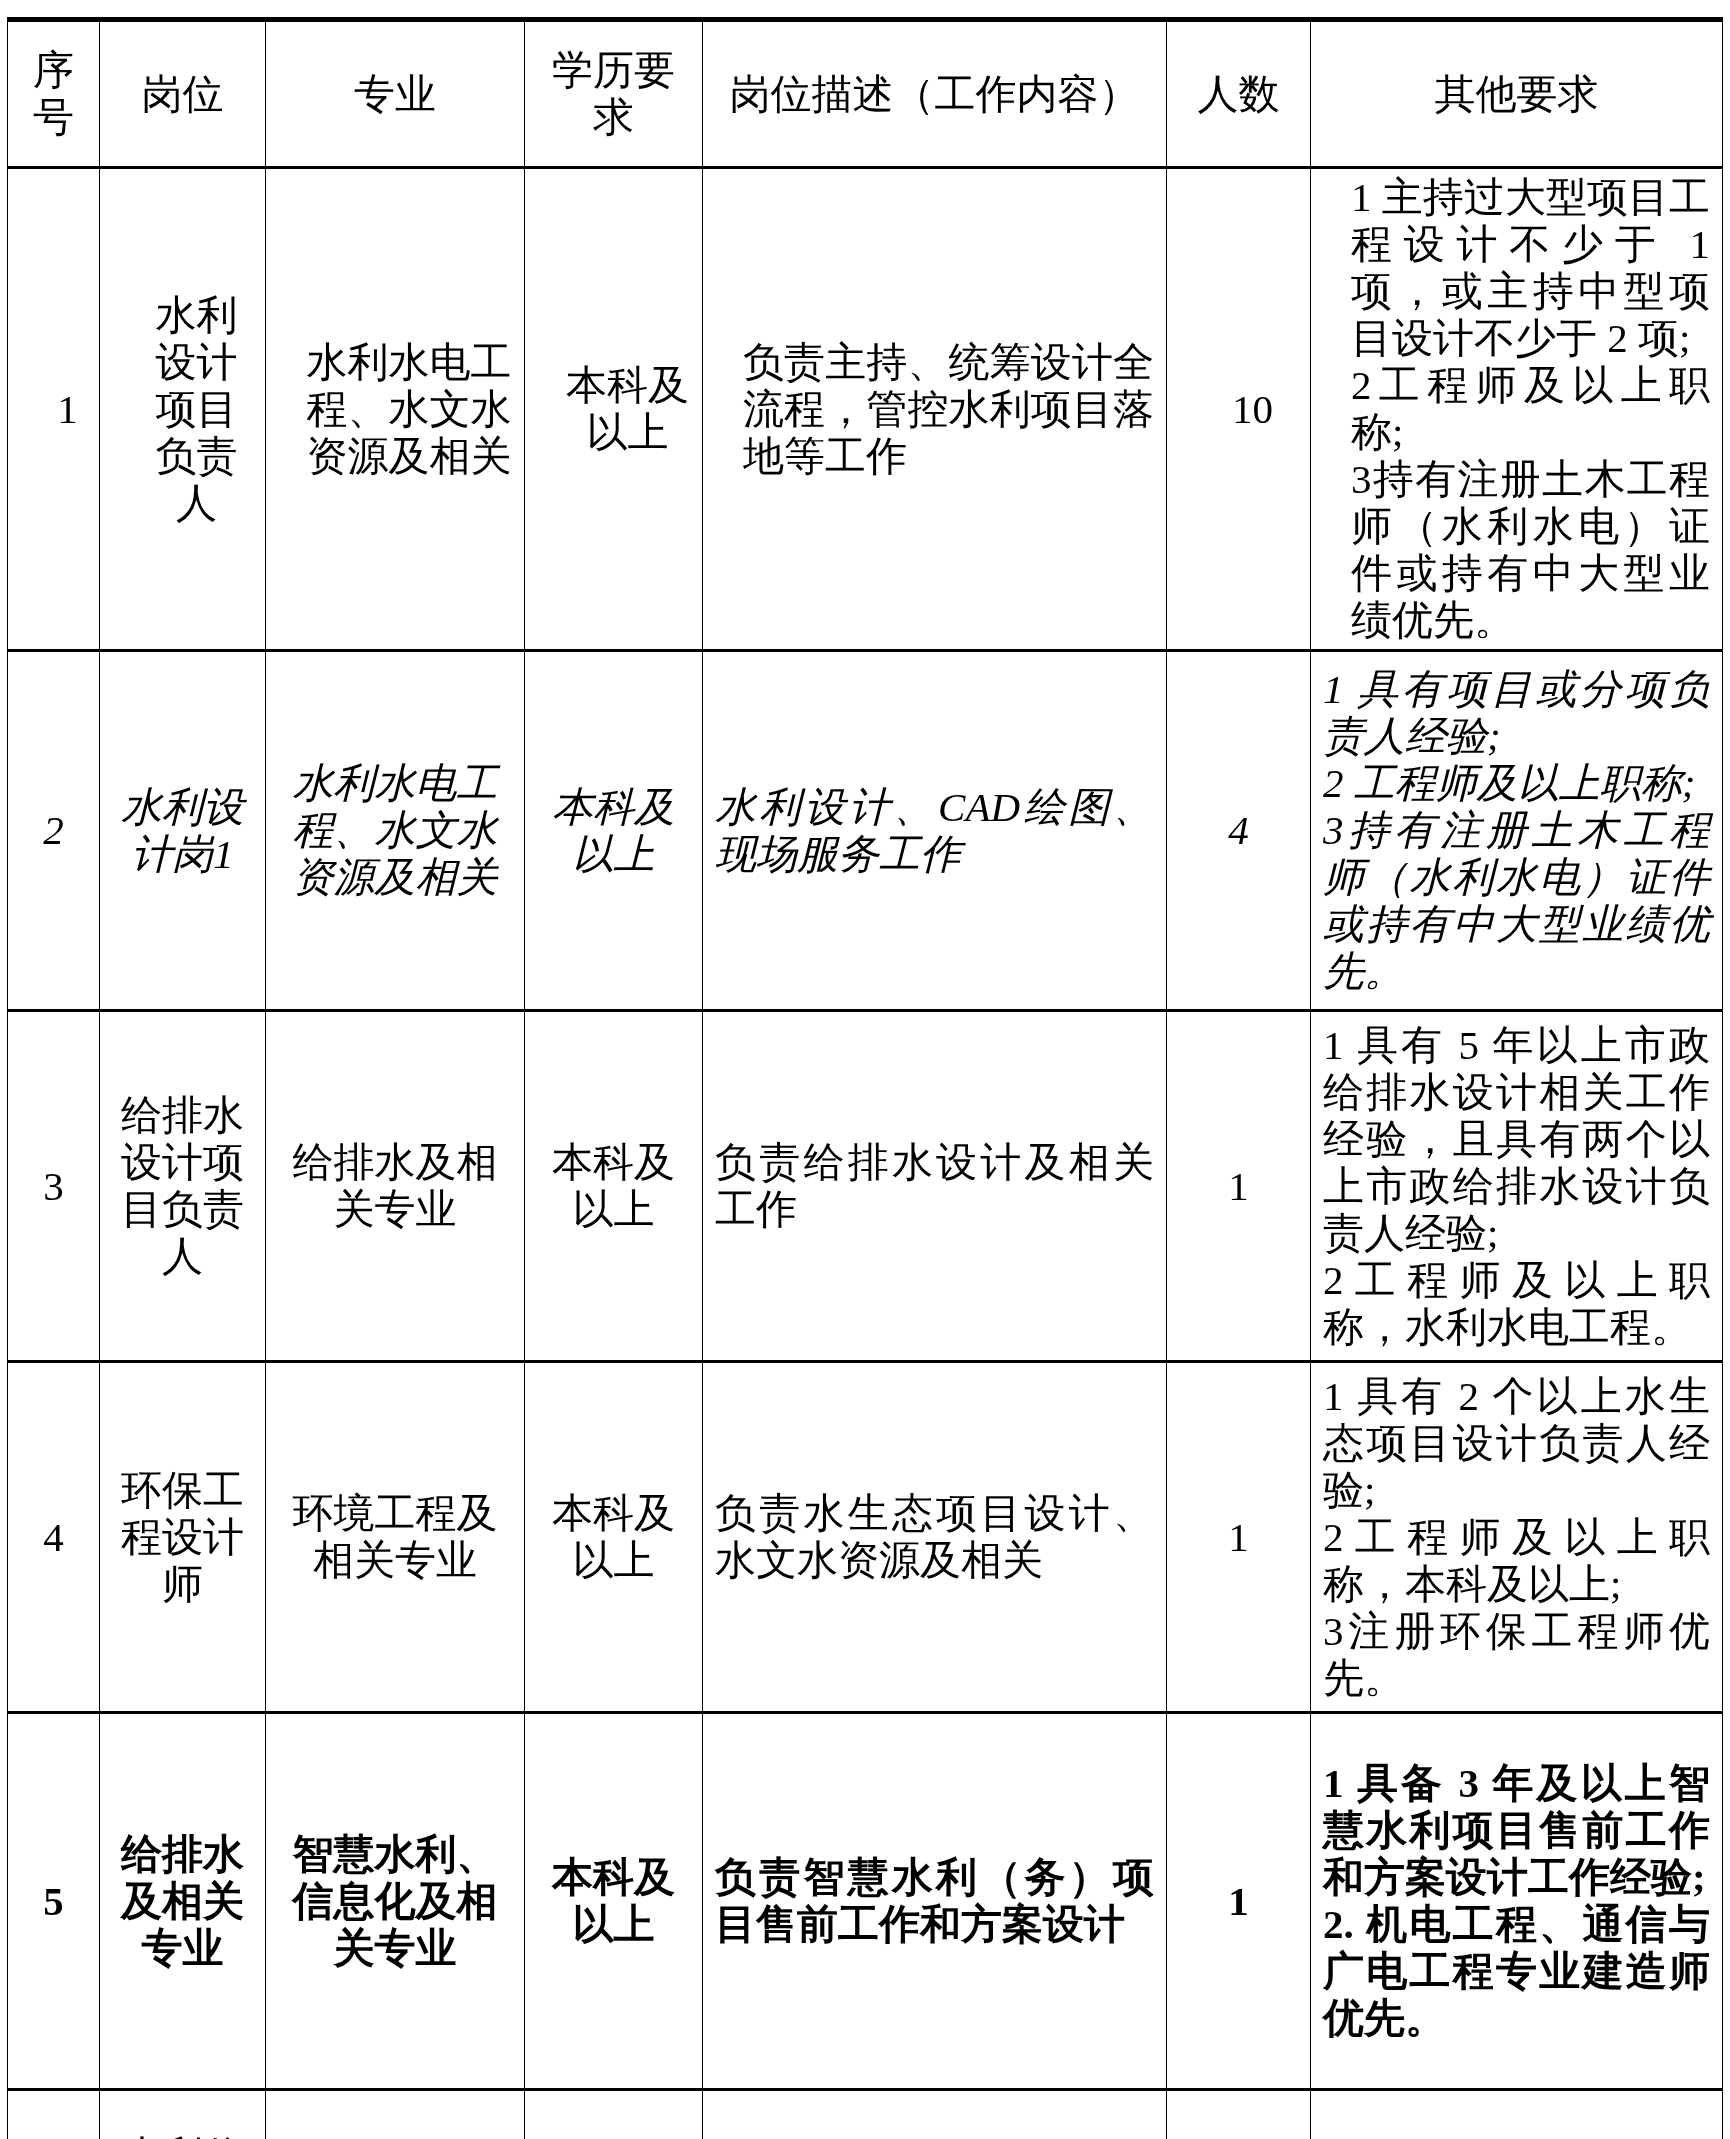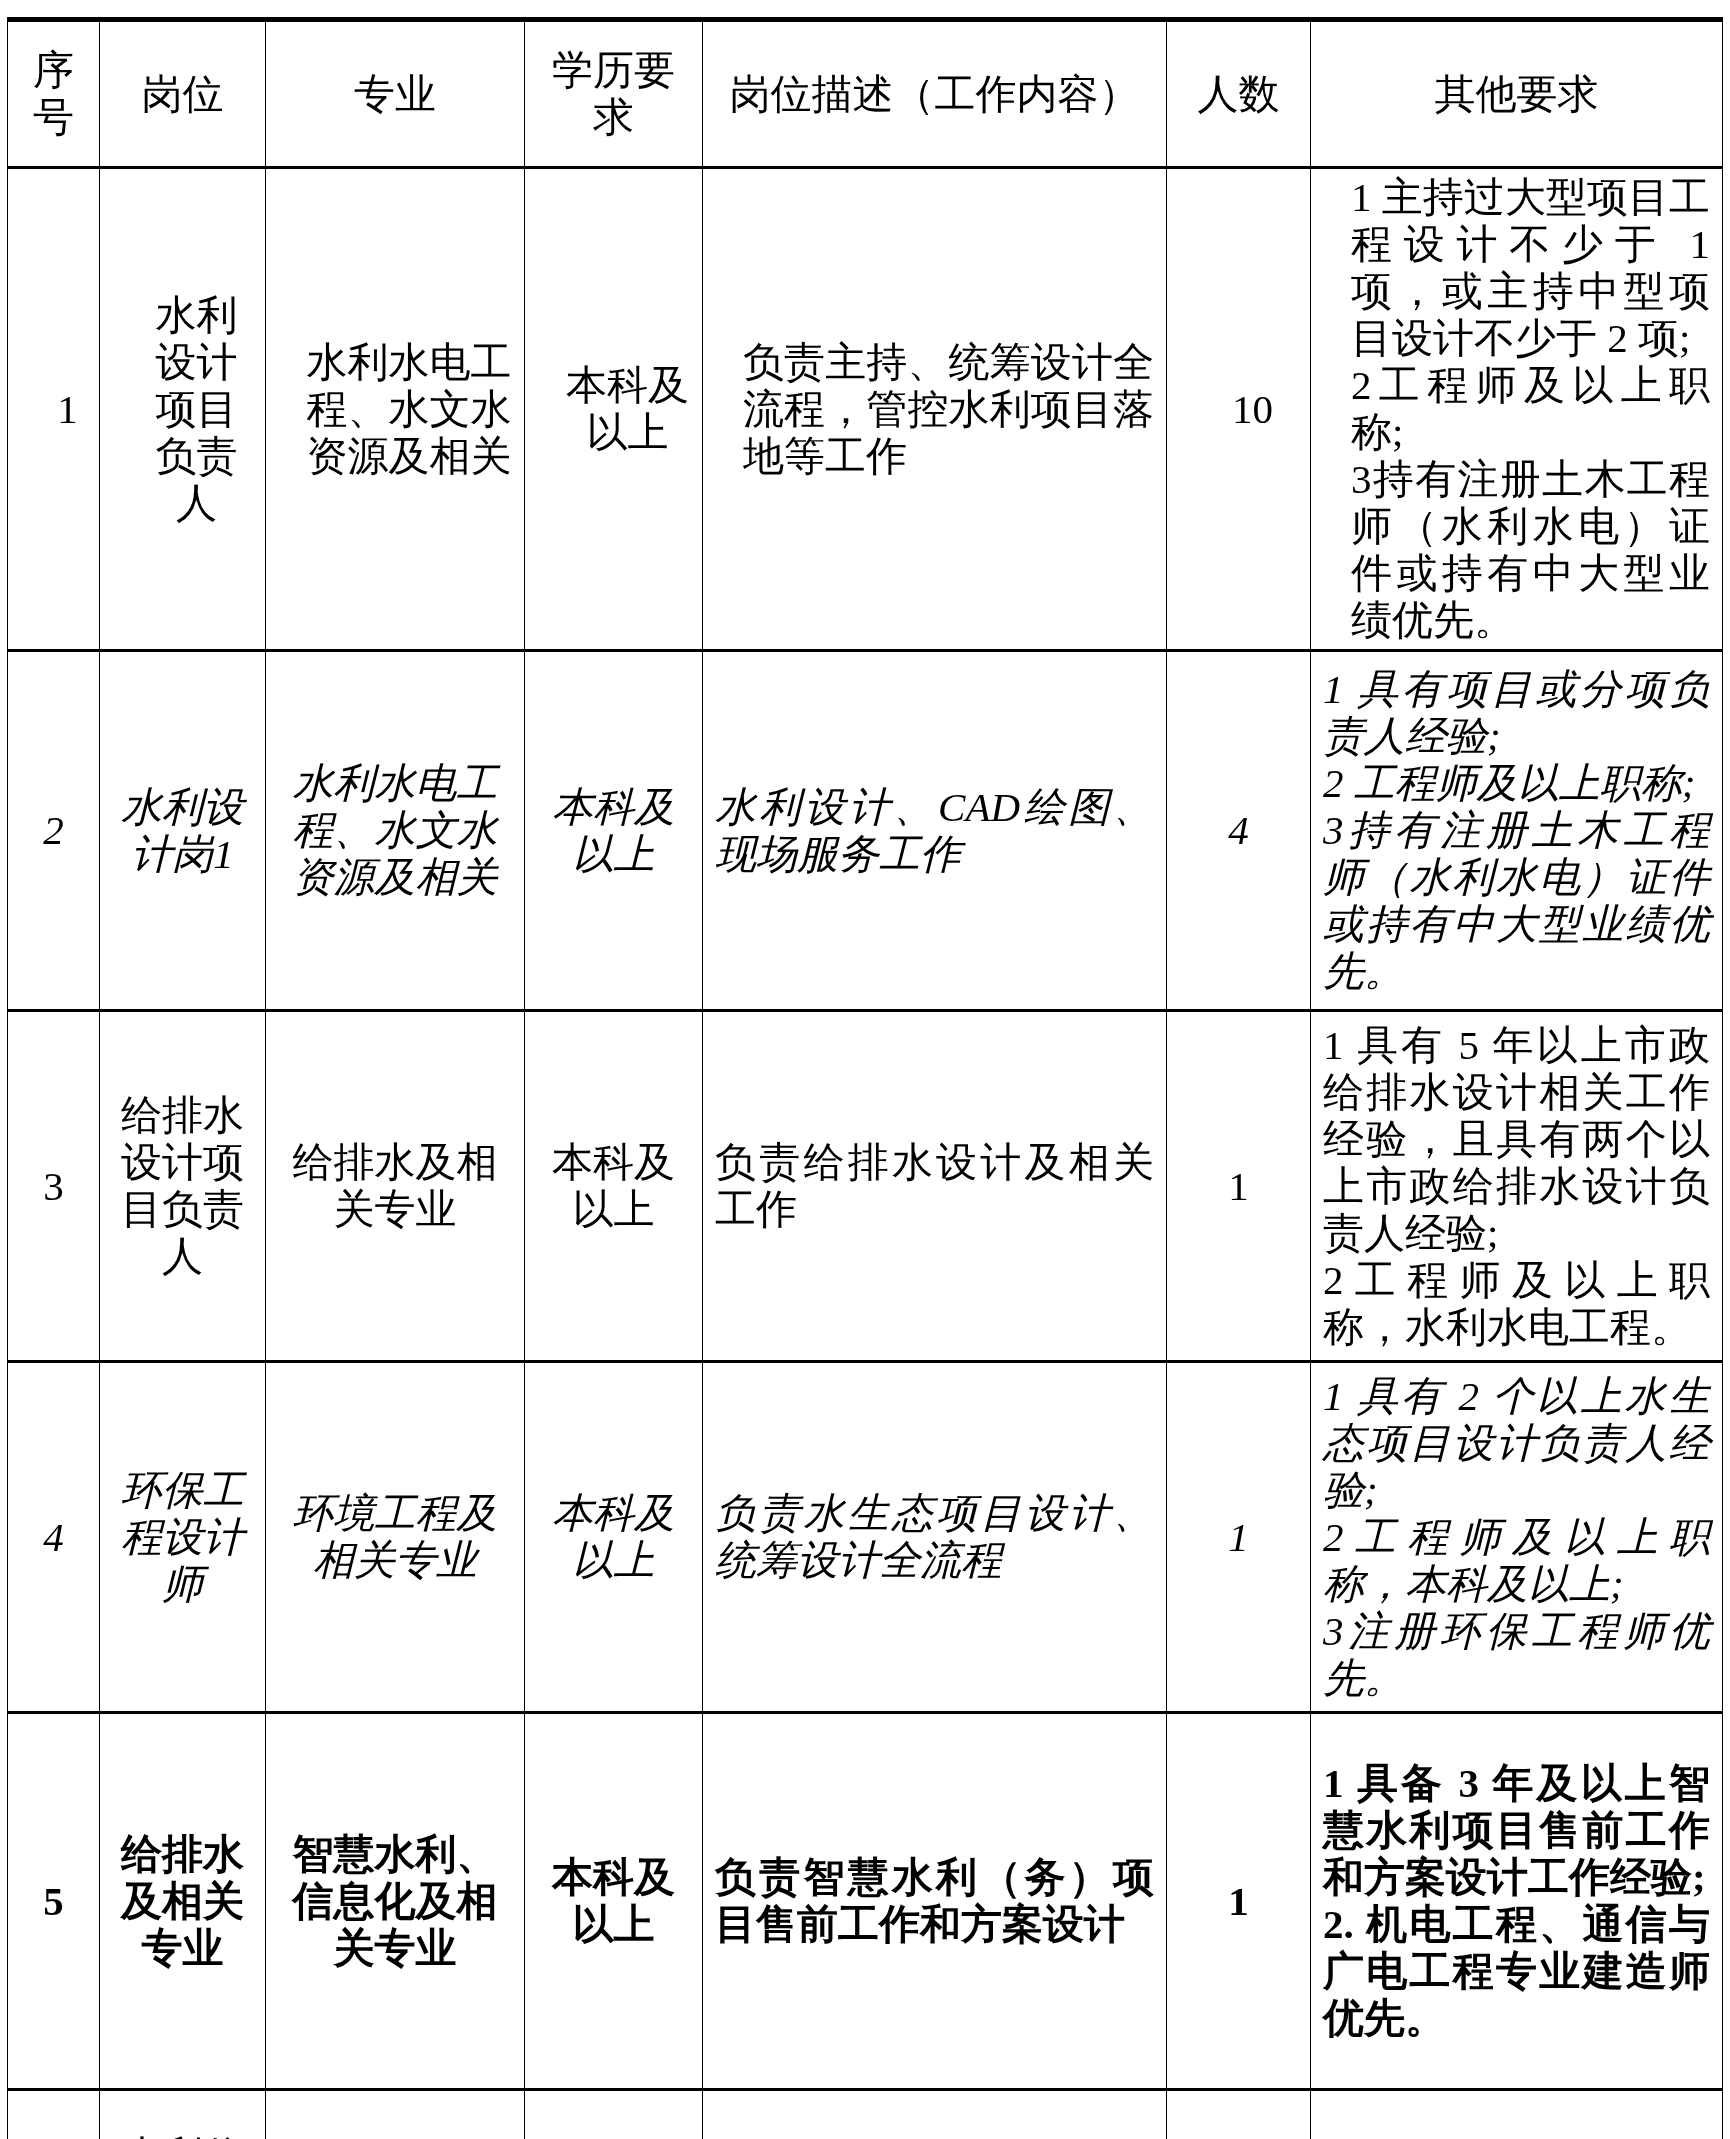--- a/index.html
+++ b/index.html
@@ -48,21 +48,21 @@
   thead th {
     border-top-width: 5.6px;
     border-bottom-width: 3.9px;
     height: 148px;
   }
   tr.bt9 td { border-top-width: 3.9px; }
 
   tr.h1 td { height: 428px; padding-left: 40px; }
   tr.h2 td { height: 360px; font-style: italic; }
   tr.h3 td { height: 351px; }
-  tr.h4 td { height: 351px; font-style: italic; }
+  tr.h4 td { height: 351px; }
   tr.h5 td { height: 377px; font-weight: bold; }
   tr.h6 td { height: 274px; }
 
   td.cell-desc, td.cell-oth { text-align: justify; }
   .para { text-align: justify; }
 </style>
 </head>
 <body>
 
 <div class="page">
@@ -132,21 +132,21 @@
           <div class="para">2工程师及以上职称，水利水电工程。</div>
           <div class="para"></div>
         </td>
       </tr>
       <tr class="bt9 h4">
         <td>4</td>
         <td>环保工程设计师</td>
         <td>环境工程及相关专业</td>
         <td>本科及以上</td>
         <td class="cell-desc">
-            <div class="para">负责水生态项目设计、统筹设计全流程</div>
+            <div class="para">负责水生态项目设计、水文水资源及相关</div>
           </td>
         <td>1</td>
         <td class="cell-oth">
           <div class="para">1 具有 2 个以上水生态项目设计负责人经验;</div>
           <div class="para">2工程师及以上职称，本科及以上;</div>
           <div class="para">3注册环保工程师优先。</div>
         </td>
       </tr>
       <tr class="bt9 h5">
         <td>5</td>

